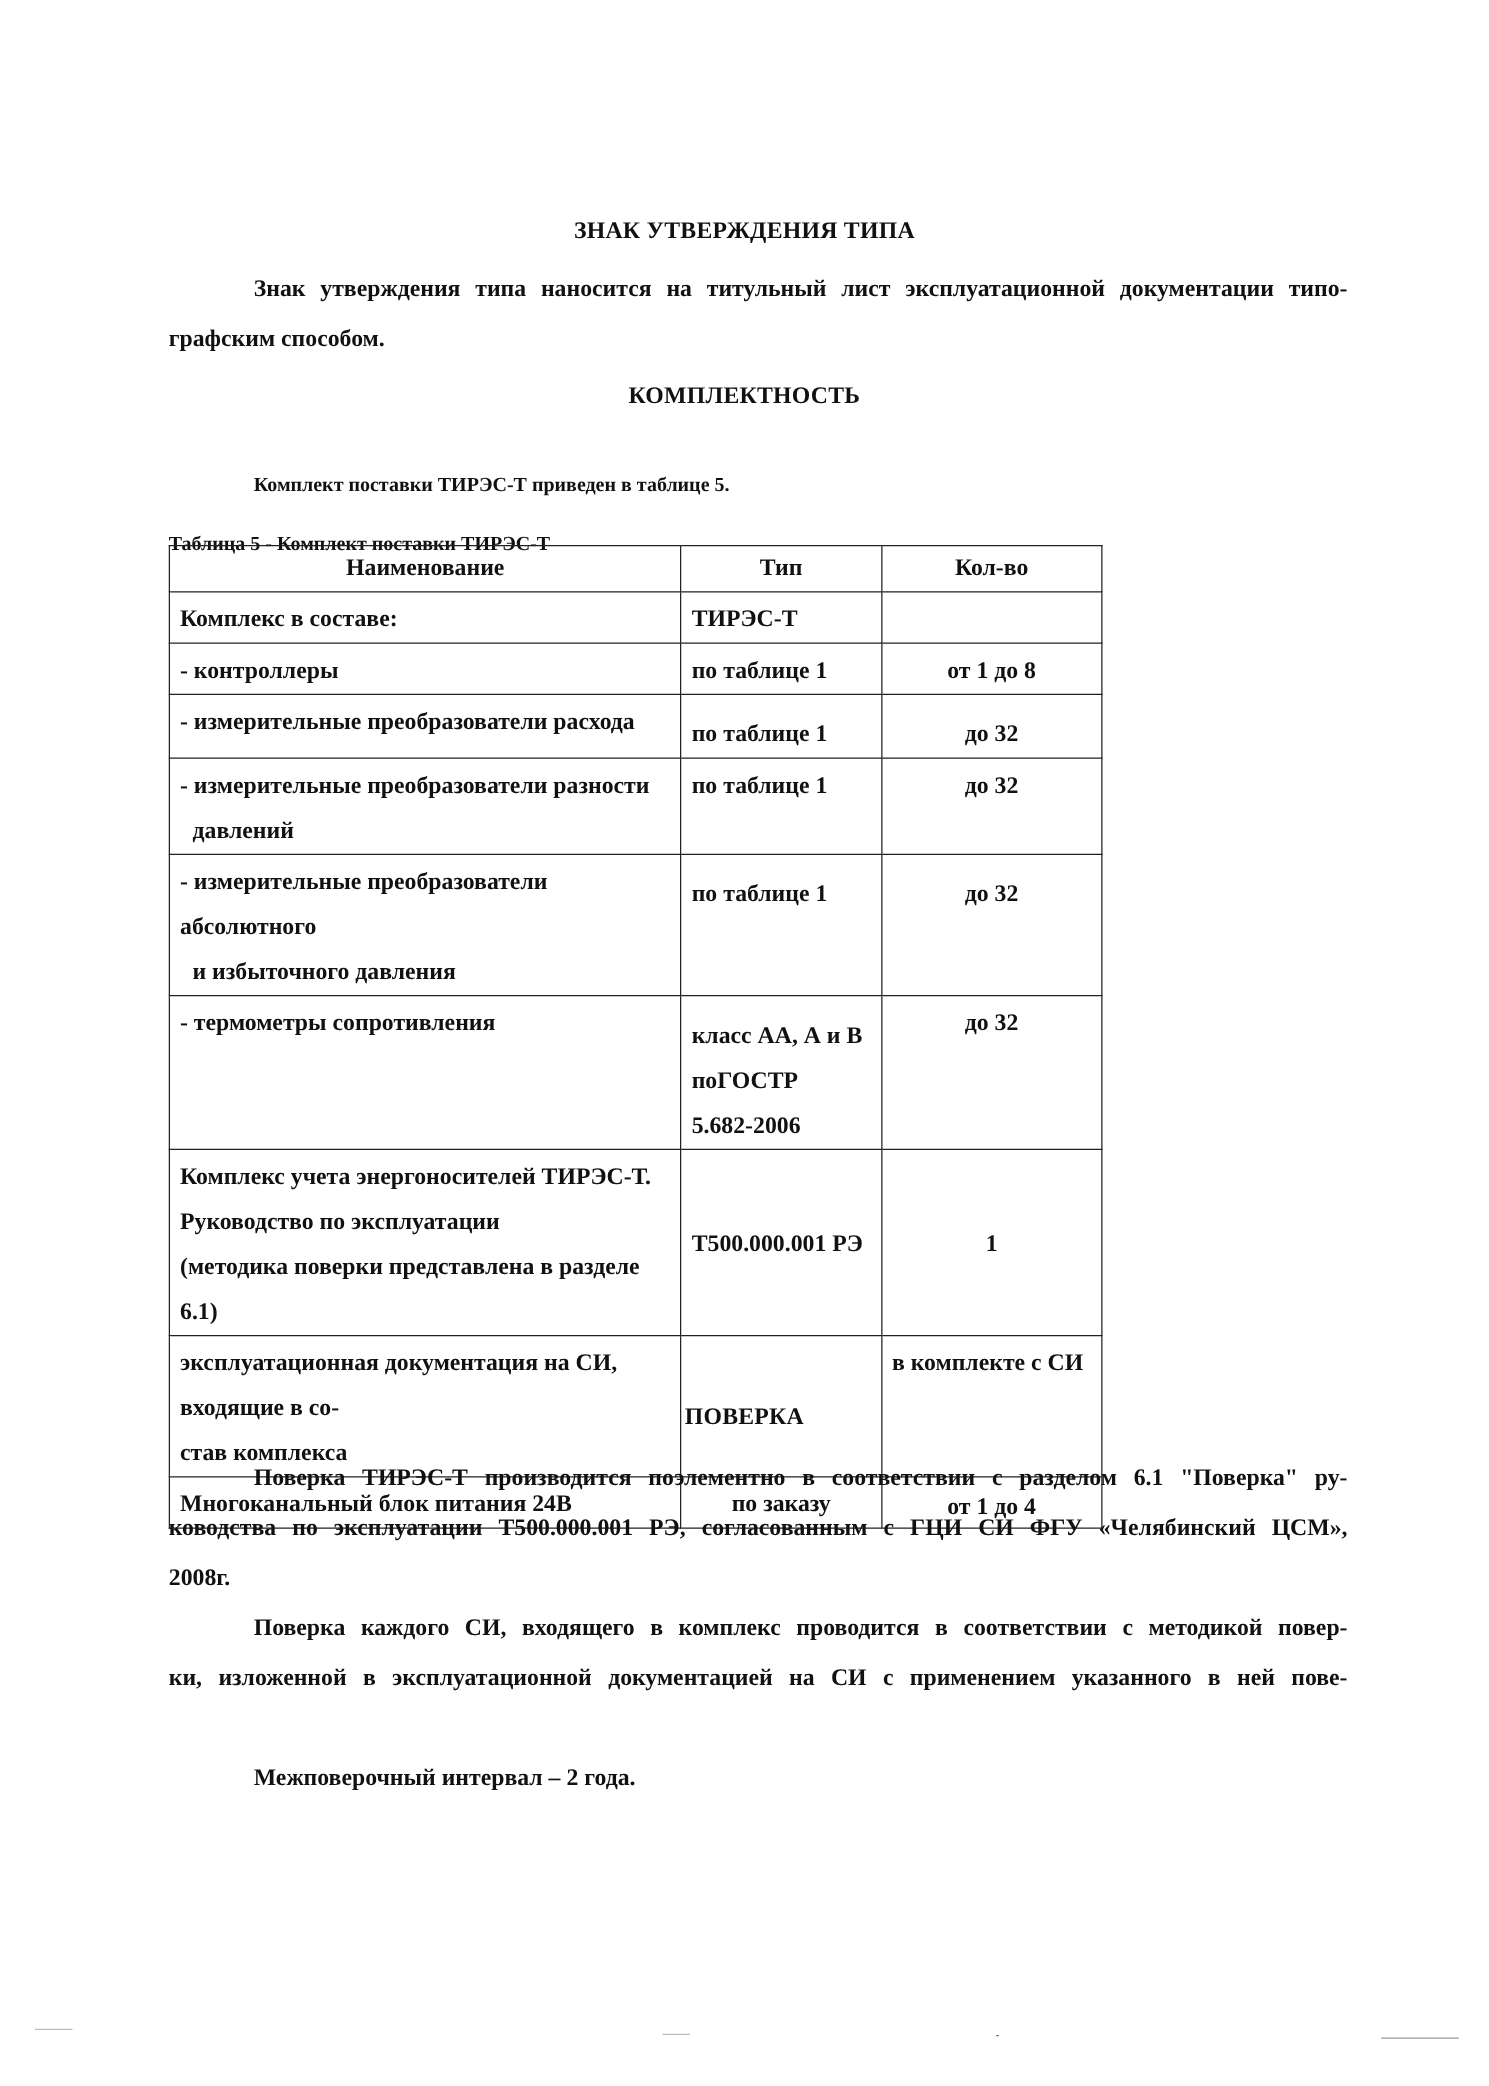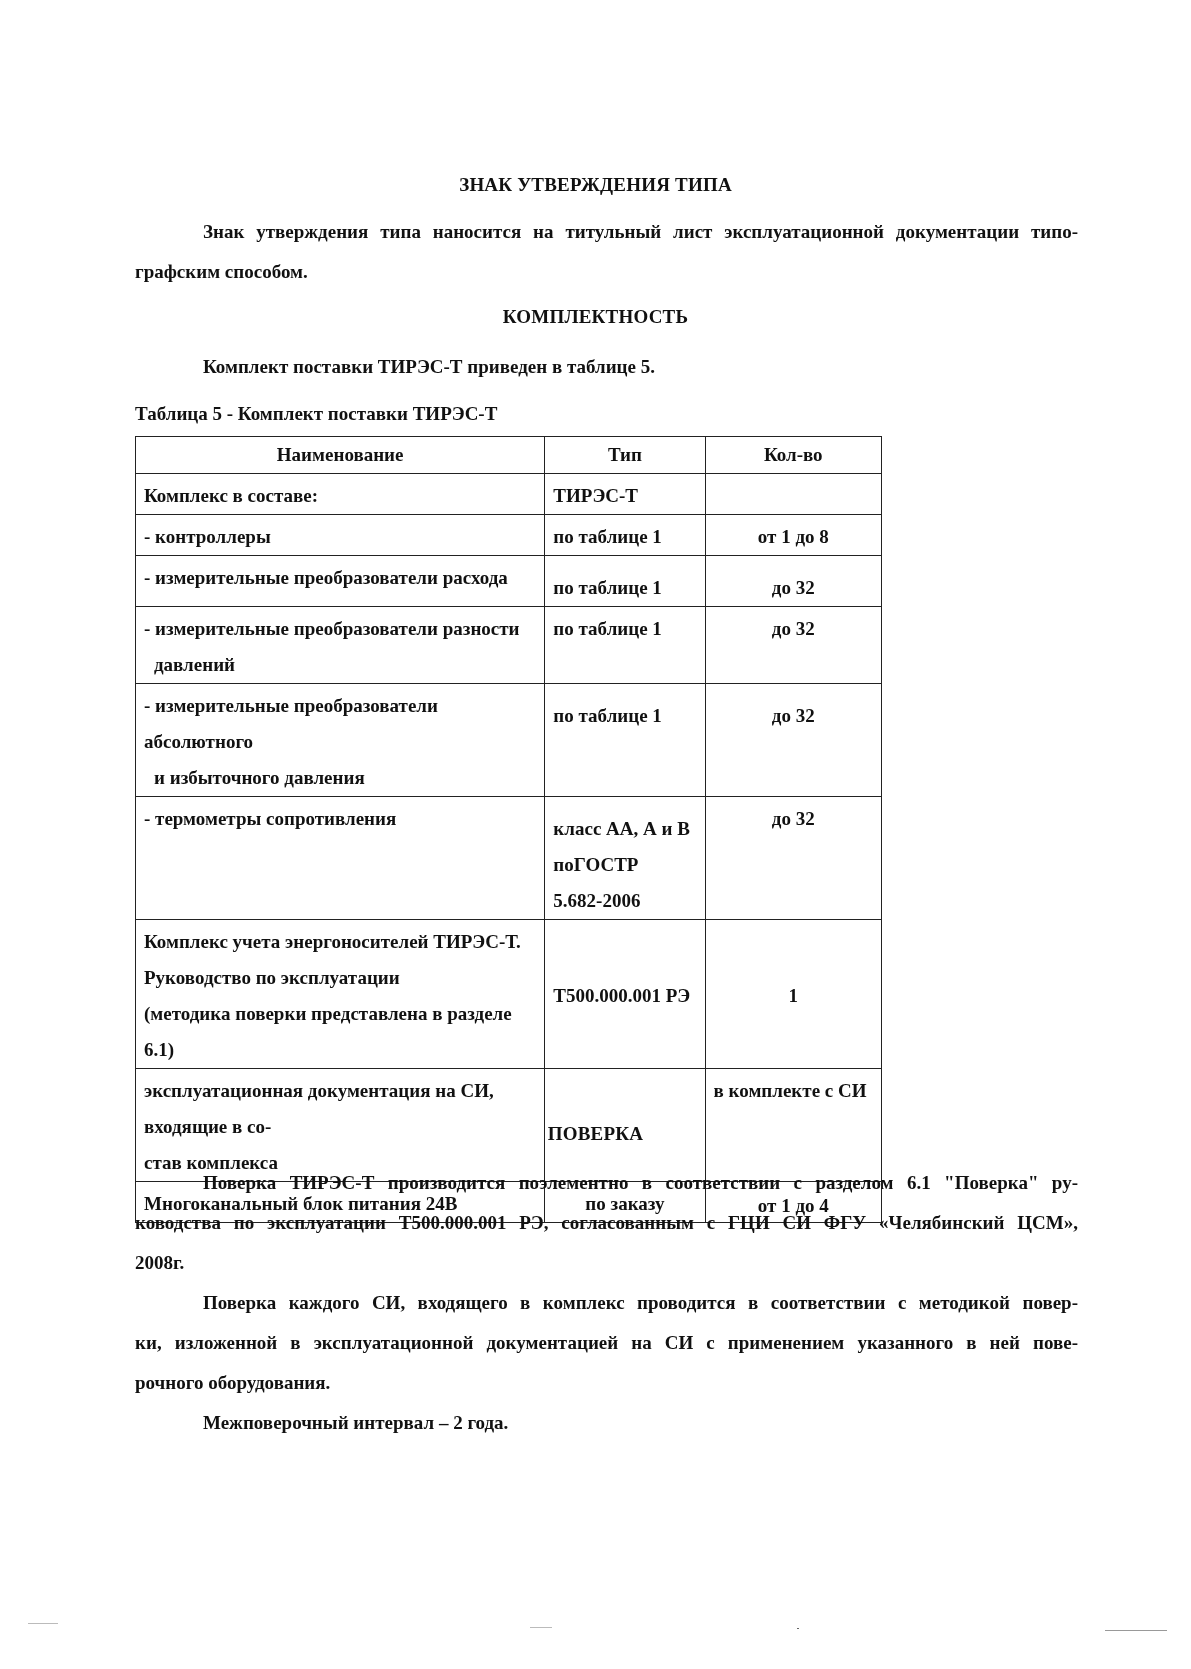--- a/index.html
+++ b/index.html
@@ -12,21 +12,21 @@
     position: absolute; left: 0; width: 1191px; text-align: center;
     font-size: 19px; letter-spacing: 0.2px;
   }
   .para {
     position: absolute; left: 135px; width: 943px;
     font-size: 19px; line-height: 40px; text-align: justify;
   }
   .para .indent { display: inline-block; width: 68px; }
   .line { display: block; text-align: justify; text-align-last: justify; white-space: nowrap; }
   .line.last { text-align-last: left; }
-  .caption { position: absolute; left: 135px; font-size: 19px; }
+  .caption { position: absolute; left: 135px; font-size: 16px; margin-top: 24px; }
 
   table.kit {
     position: absolute; left: 135px; top: 436px; width: 747px;
     border-collapse: collapse; font-size: 19px;
   }
   table.kit td, table.kit th {
     border: 1.5px solid #222; vertical-align: top; padding: 4px 8px 0 8px;
     line-height: 36px;
   }
   table.kit th { font-weight: bold; text-align: center; vertical-align: middle; padding-top: 0; }
@@ -145,21 +145,20 @@
   </span>
   <span class="line">ководства по эксплуатации Т500.000.001 РЭ, согласованным с ГЦИ СИ ФГУ «Челябинский ЦСМ»,</span>
   <span class="line last">2008г.</span>
 </div>
 
 <div class="para" style="top:1283px;">
   <span class="line">
     <span class="indent"></span><span>Поверка каждого СИ, входящего в комплекс проводится в соответствии с методикой повер-</span>
   </span>
   <span class="line">ки, изложенной в эксплуатационной документацией на СИ  с применением указанного в ней пове-</span>
-  <span class="line last">рочного оборудования.</span>
 </div>
 
 <div class="para" style="top:1403px;">
   <span class="line last">
     <span class="indent"></span><span>Межповерочный интервал – 2 года.</span>
   </span>
 </div>
 
 <div class="scan-mark" style="left:28px; top:1623px; width:30px;"></div>
 <div class="scan-mark" style="left:530px; top:1627px; width:22px;"></div>

